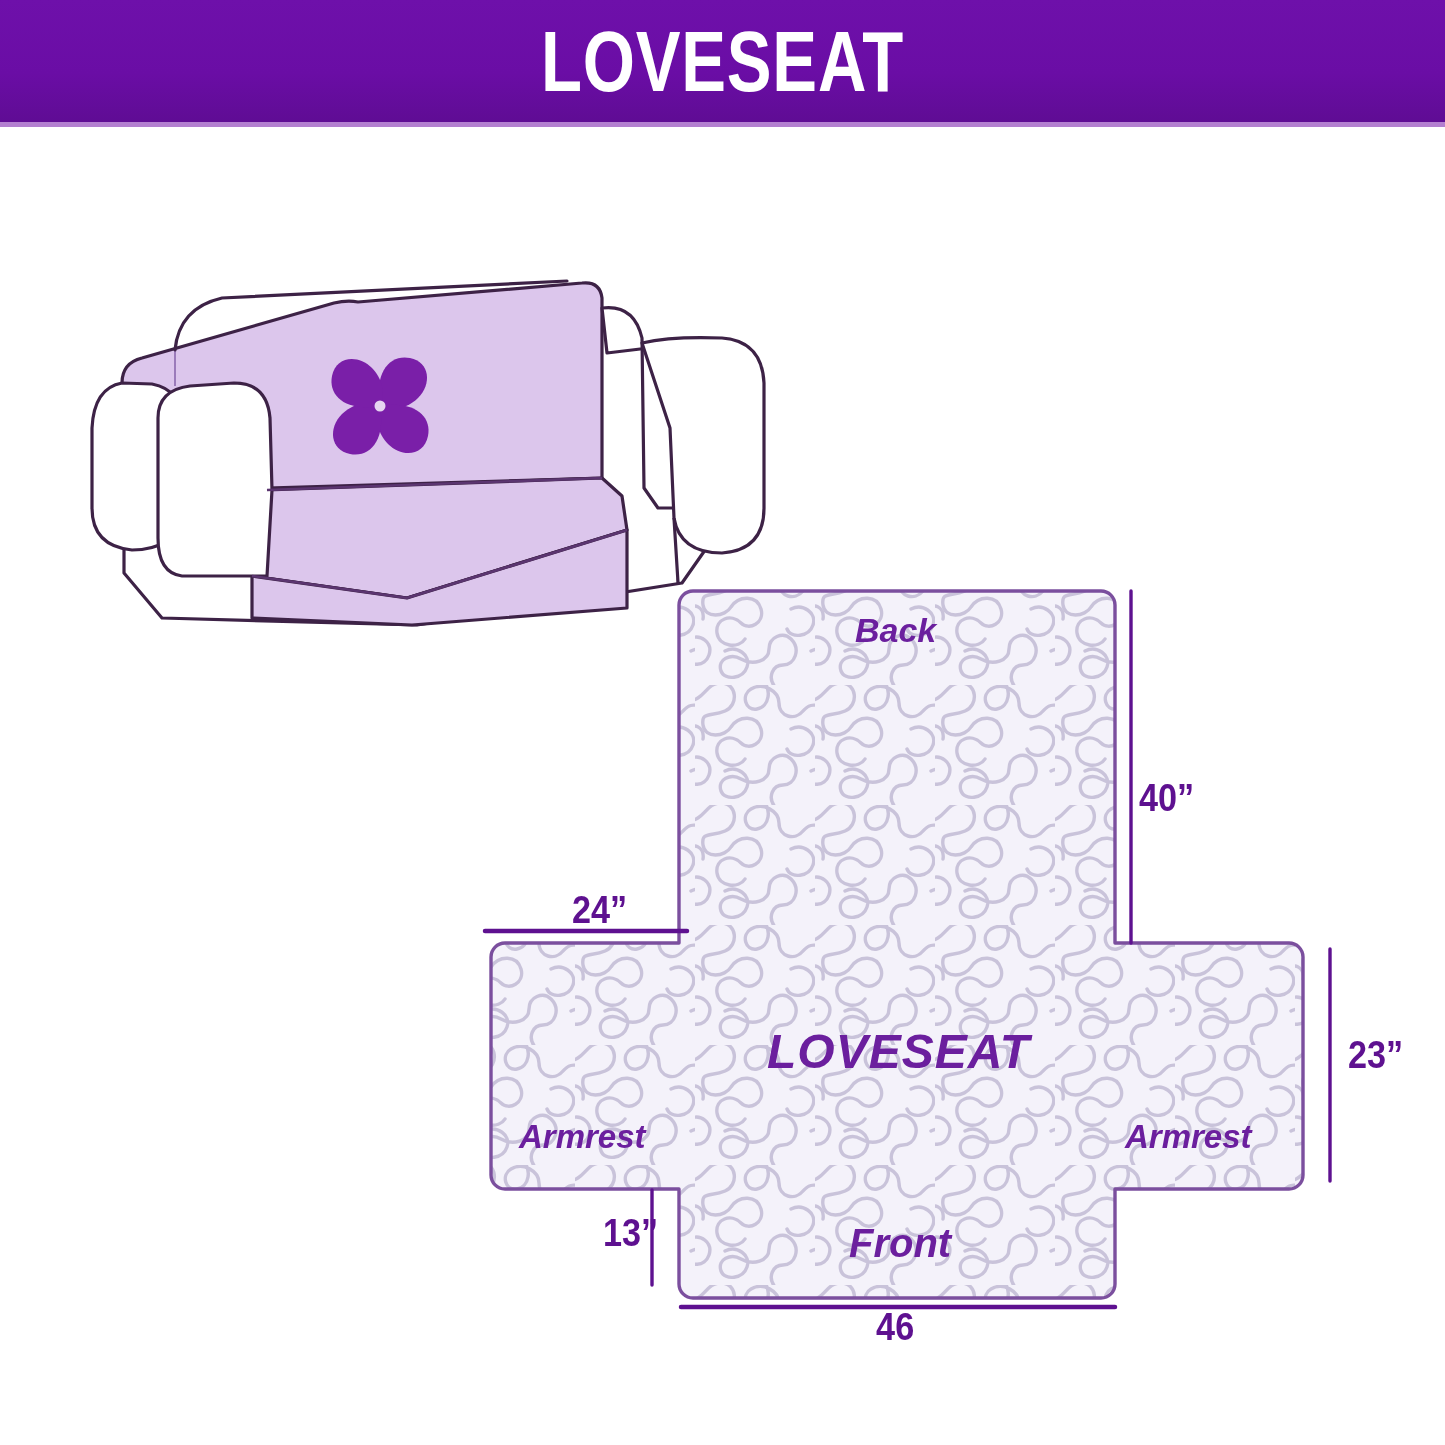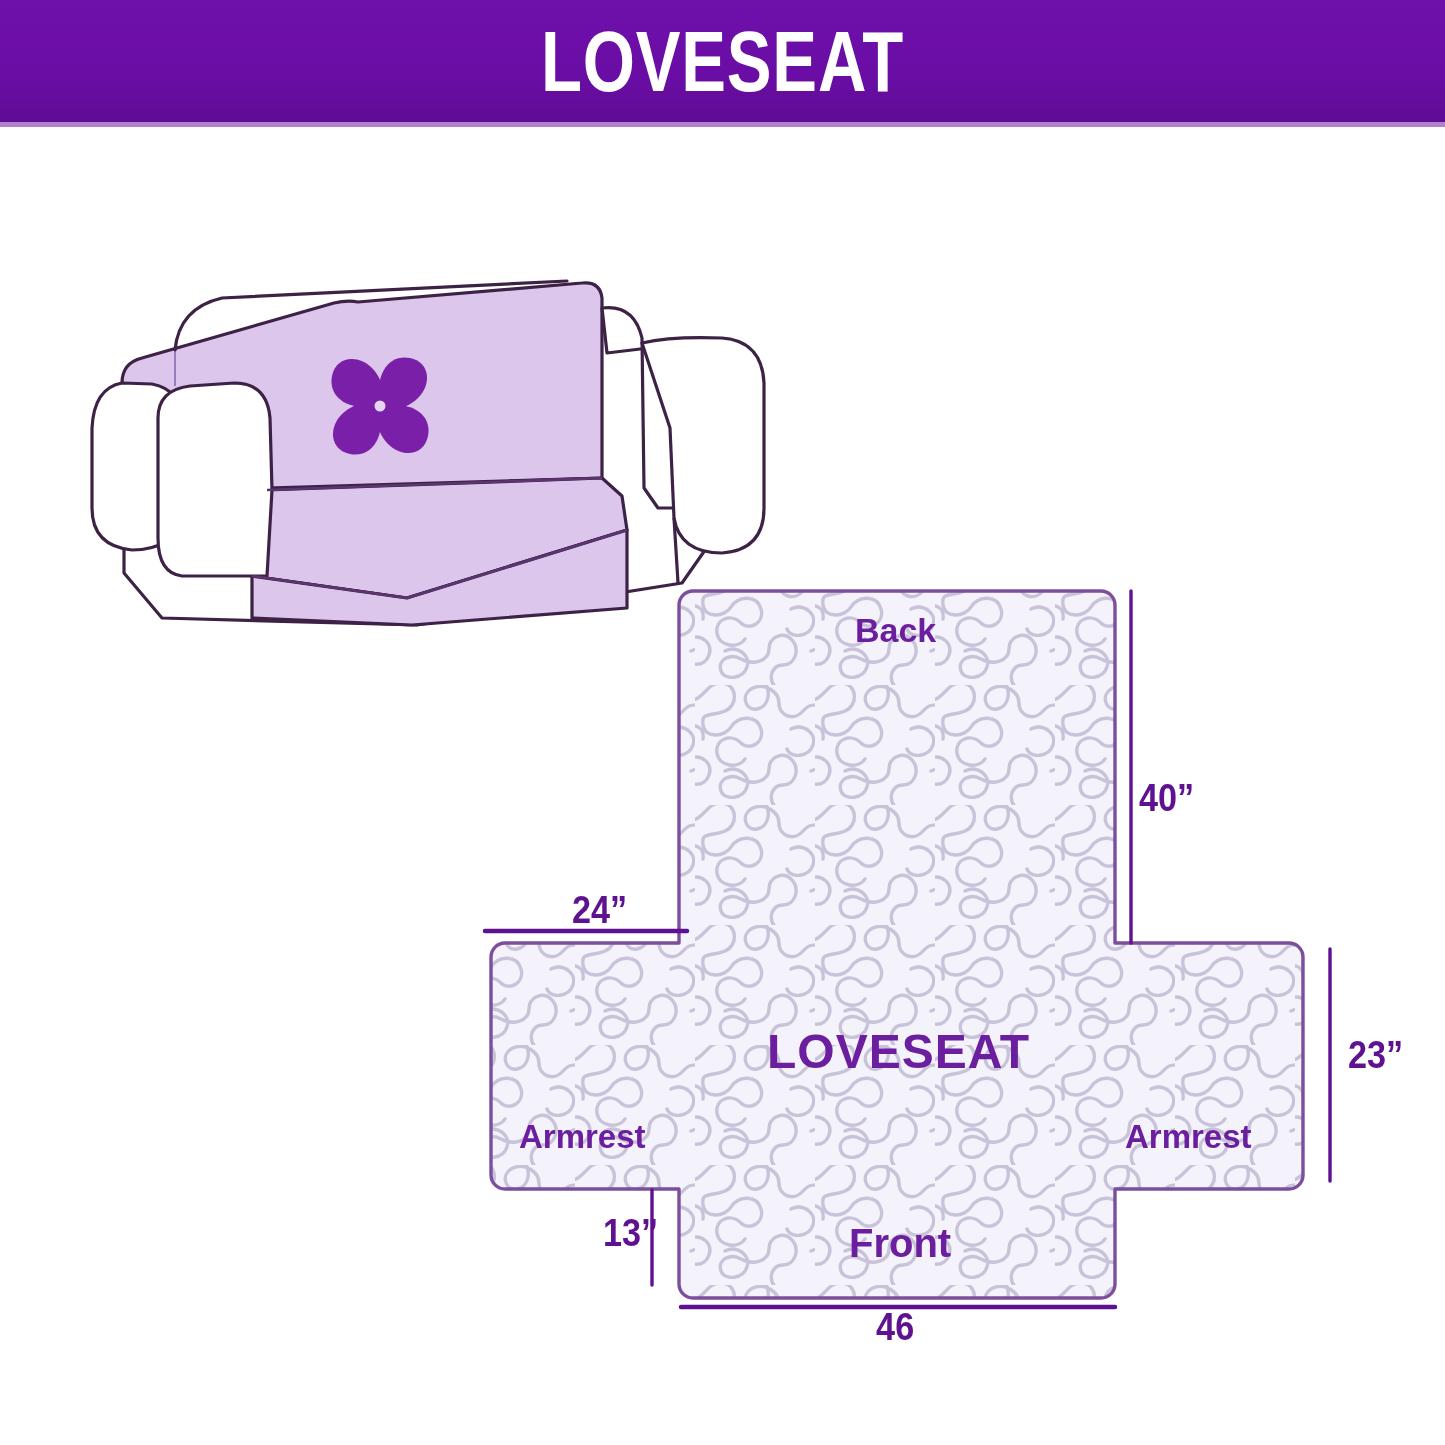--- a/index.html
+++ b/index.html
@@ -75,20 +75,21 @@
   }
 
   
   .pattern-label {
     position: absolute;
     color: #6B1F9E;
     font-family: "Liberation Sans", sans-serif;
     font-weight: bold;
     white-space: nowrap;
     line-height: 1;
+    font-style: italic;
   }
   .dim-label {
     position: absolute;
     color: #5E1190;
     font-family: "Liberation Sans", sans-serif;
     font-weight: bold;
     white-space: nowrap;
     line-height: 1;
     transform: scaleX(0.9);
   }

